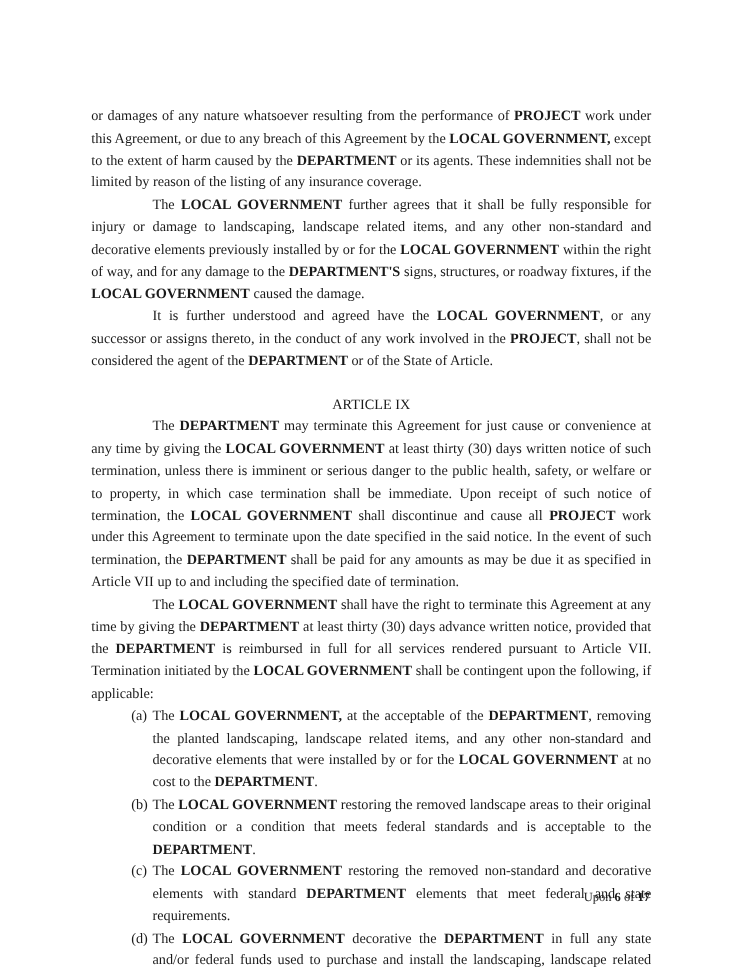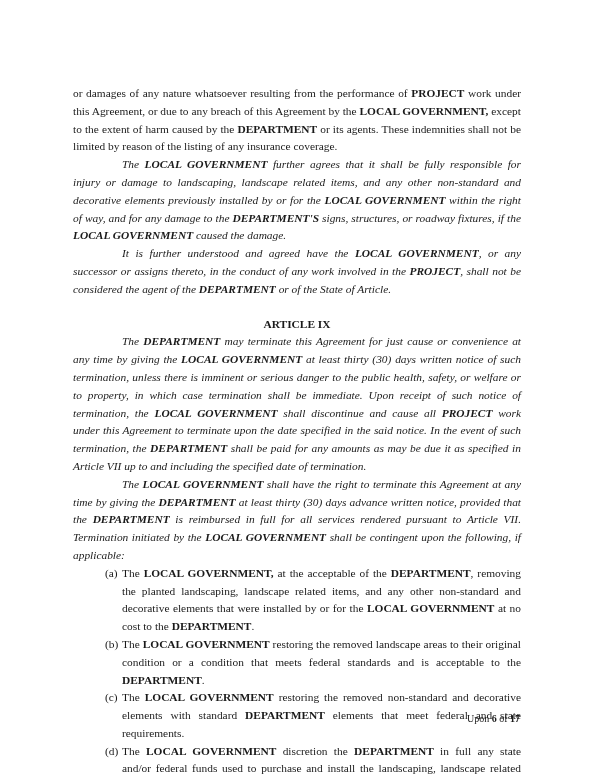--- a/index.html
+++ b/index.html
@@ -1,23 +1,23 @@
 <!DOCTYPE html>
 <html><head>
 <meta charset="utf-8">
 <style>
   html, body { margin: 0; padding: 0; background: #ffffff; }
   body { width: 600px; height: 777px; position: relative; overflow: hidden;
          font-family: "Liberation Serif", serif; color: #1a1a1a; }
   .page { position: absolute; left: 73px; top: 85px; width: 448px;
           font-size: 11.4px; line-height: 17.8px; }
   p { margin: 0; text-align: justify; }
-  .indent { text-indent: 49px; font-style: italic; }
+  .indent { text-indent: 49px; }
   b { font-weight: bold; }
-  .heading { text-align: center; font-weight: bold; margin: 0; }
+  .heading { text-align: center; font-weight: normal; margin: 0; }
   .gap { height: 17px; }
   .list { margin: 0; padding: 0; list-style: none; }
   .list li { position: relative; padding-left: 49px; text-align: justify; }
   .list .marker { position: absolute; left: 32px; top: 0; }
   .pagenum { position: absolute; right: 80px; top: 713px; font-size: 10px;
              font-family: "Liberation Serif", serif; }
 </style>
 </head>
 <body>
 
@@ -30,17 +30,17 @@
   <div class="gap"></div>
   <p class="heading">ARTICLE IX</p>
   <div id="article-paras">
       <p class="indent"><span>The </span><b>DEPARTMENT</b><span> may terminate this Agreement for just cause or convenience at any time by giving the </span><b>LOCAL GOVERNMENT</b><span> at least thirty (30) days written notice of such termination, unless there is imminent or serious danger to the public health, safety, or welfare or to property, in which case termination shall be immediate.  Upon receipt of such notice of termination, the </span><b>LOCAL GOVERNMENT</b><span> shall discontinue and cause all </span><b>PROJECT</b><span> work under this Agreement to terminate upon the date specified in the said notice.  In the event of such termination, the </span><b>DEPARTMENT</b><span> shall be paid for any amounts as may be due it as specified in Article VII up to and including the specified date of termination.</span></p>
       <p class="indent"><span>The </span><b>LOCAL GOVERNMENT</b><span> shall have the right to terminate this Agreement at any time by giving the </span><b>DEPARTMENT</b><span> at least thirty (30) days advance written notice, provided that the </span><b>DEPARTMENT</b><span> is reimbursed in full for all services rendered pursuant to Article VII.  Termination initiated by the </span><b>LOCAL GOVERNMENT</b><span> shall be contingent upon the following, if applicable:</span></p>
     </div>
   <ul class="list" id="list">
       <li><span class="marker">(a)</span><span>The </span><b>LOCAL GOVERNMENT,</b><span> at the acceptable of the </span><b>DEPARTMENT</b><span>, removing the planted landscaping, landscape related items, and any other non-standard and decorative elements that were installed by or for the </span><b>LOCAL GOVERNMENT</b><span> at no cost to the </span><b>DEPARTMENT</b><span>.</span></li>
       <li><span class="marker">(b)</span><span>The </span><b>LOCAL GOVERNMENT</b><span> restoring the removed landscape areas to their original condition or a condition that meets federal standards and is acceptable to the </span><b>DEPARTMENT</b><span>.</span></li>
       <li><span class="marker">(c)</span><span>The </span><b>LOCAL GOVERNMENT</b><span> restoring the removed non-standard and decorative elements with standard </span><b>DEPARTMENT</b><span> elements that meet federal and state requirements.</span></li>
-      <li><span class="marker">(d)</span><span>The </span><b>LOCAL GOVERNMENT</b><span> discretion the </span><b>DEPARTMENT</b><span> in full any state and/or federal funds used to purchase and install the landscaping, landscape related items, and other</span></li>
+      <li><span class="marker">(d)</span><span>The </span><b>LOCAL GOVERNMENT</b><span> decorative the </span><b>DEPARTMENT</b><span> in full any state and/or federal funds used to purchase and install the landscaping, landscape related items, and other</span></li>
     </ul>
 </div>
 
 <div class="pagenum"><span>Upon </span><b>6</b><span> of </span><b>17</b></div>
 
 </body></html>

